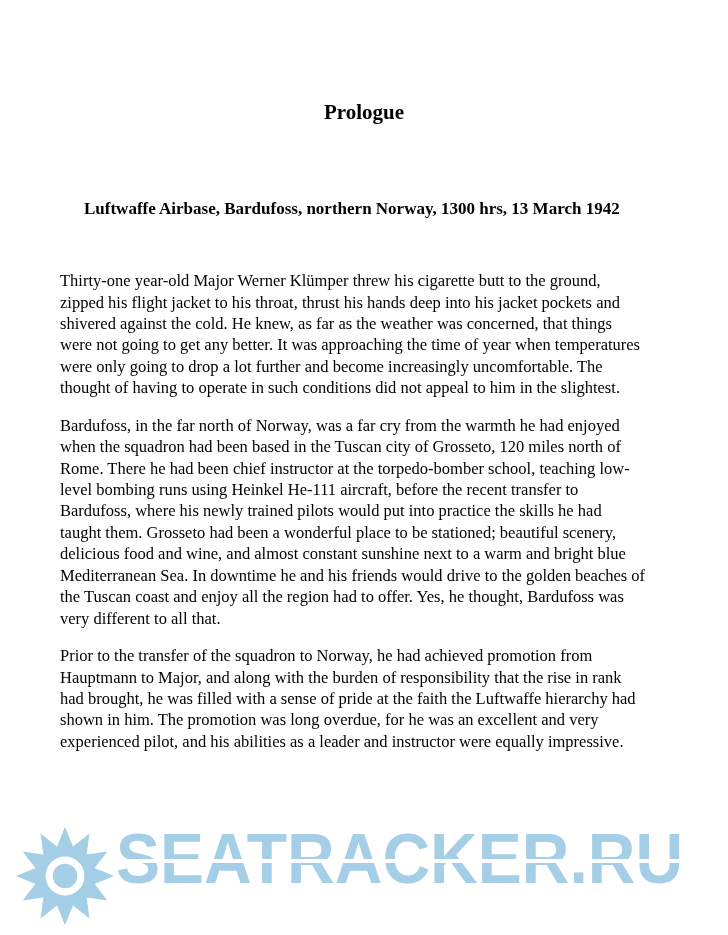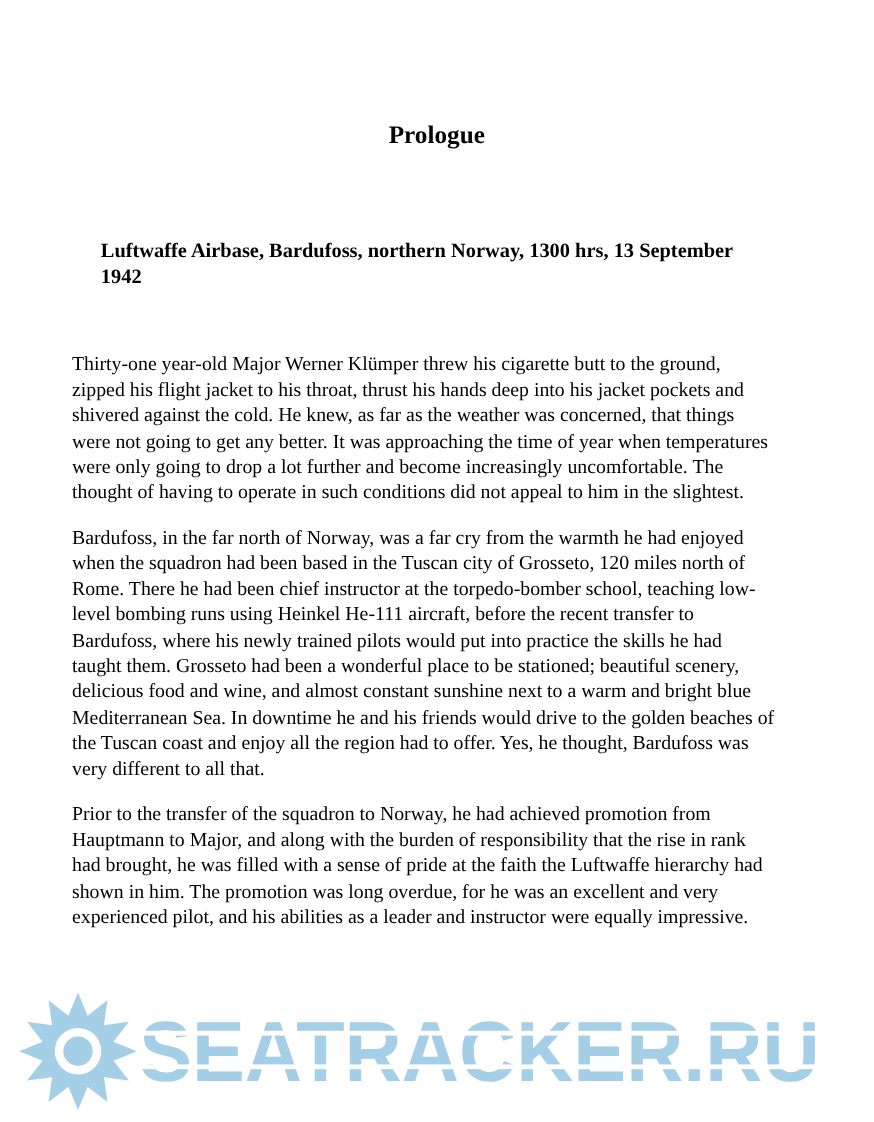--- a/index.html
+++ b/index.html
@@ -53,21 +53,21 @@
   .sun-logo {
     width: 102px;
     height: 102px;
     flex: 0 0 auto;
   }
   .watermark-text-wrap {
     position: relative;
     flex: 1 1 auto;
     height: 102px;
     display: flex;
-    align-items: center;
+    align-items: flex-start;
     overflow: hidden;
   }
   .watermark-text {
     font-family: "Liberation Sans", sans-serif;
     font-weight: 700;
     font-size: 66px;
     line-height: 1;
     letter-spacing: 0px;
     color: #a5cee7;
     white-space: nowrap;
@@ -86,21 +86,21 @@
   .stripe-1 { top: 34px; }
   .stripe-2 { top: 62px; }
 </style>
 </head>
 <body>
 
 <div class="page">
 
   <h1 class="chapter-title">Prologue</h1>
 
-  <h2 class="section-heading">Luftwaffe Airbase, Bardufoss, northern Norway, 1300 hrs, 13 September 1942</h2>
+  <h2 class="section-heading">Luftwaffe Airbase, Bardufoss, northern Norway, 1300 hrs, 13 March 1942</h2>
 
   <div class="body-text">
     <p>Thirty-one year-old Major Werner Klümper threw his cigarette butt to the ground, zipped his flight jacket to his throat, thrust his hands deep into his jacket pockets and shivered against the cold. He knew, as far as the weather was concerned, that things were not going to get any better. It was approaching the time of year when temperatures were only going to drop a lot further and become increasingly uncomfortable. The thought of having to operate in such conditions did not appeal to him in the slightest.</p>
     <p>Bardufoss, in the far north of Norway, was a far cry from the warmth he had enjoyed when the squadron had been based in the Tuscan city of Grosseto, 120 miles north of Rome. There he had been chief instructor at the torpedo-bomber school, teaching low-level bombing runs using Heinkel He-111 aircraft, before the recent transfer to Bardufoss, where his newly trained pilots would put into practice the skills he had taught them. Grosseto had been a wonderful place to be stationed; beautiful scenery, delicious food and wine, and almost constant sunshine next to a warm and bright blue Mediterranean Sea. In downtime he and his friends would drive to the golden beaches of the Tuscan coast and enjoy all the region had to offer. Yes, he thought, Bardufoss was very different to all that.</p>
     <p>Prior to the transfer of the squadron to Norway, he had achieved promotion from Hauptmann to Major, and along with the burden of responsibility that the rise in rank had brought, he was filled with a sense of pride at the faith the Luftwaffe hierarchy had shown in him. The promotion was long overdue, for he was an excellent and very experienced pilot, and his abilities as a leader and instructor were equally impressive.</p>
   </div>
 
   <div class="watermark">
     <svg class="sun-logo" viewBox="0 0 100 100" xmlns="http://www.w3.org/2000/svg">
       <polygon points="98,50 79,57.8 91.6,74 71.2,71.2 74,91.6 57.8,79 50,98 42.2,79 26,91.6 28.8,71.2 8.4,74 21,57.8 2,50 21,42.2 8.4,26 28.8,28.8 26,8.4 42.2,21 50,2 57.8,21 74,8.4 71.2,28.8 91.6,26 79,42.2" fill="#a5cee7"></polygon>

